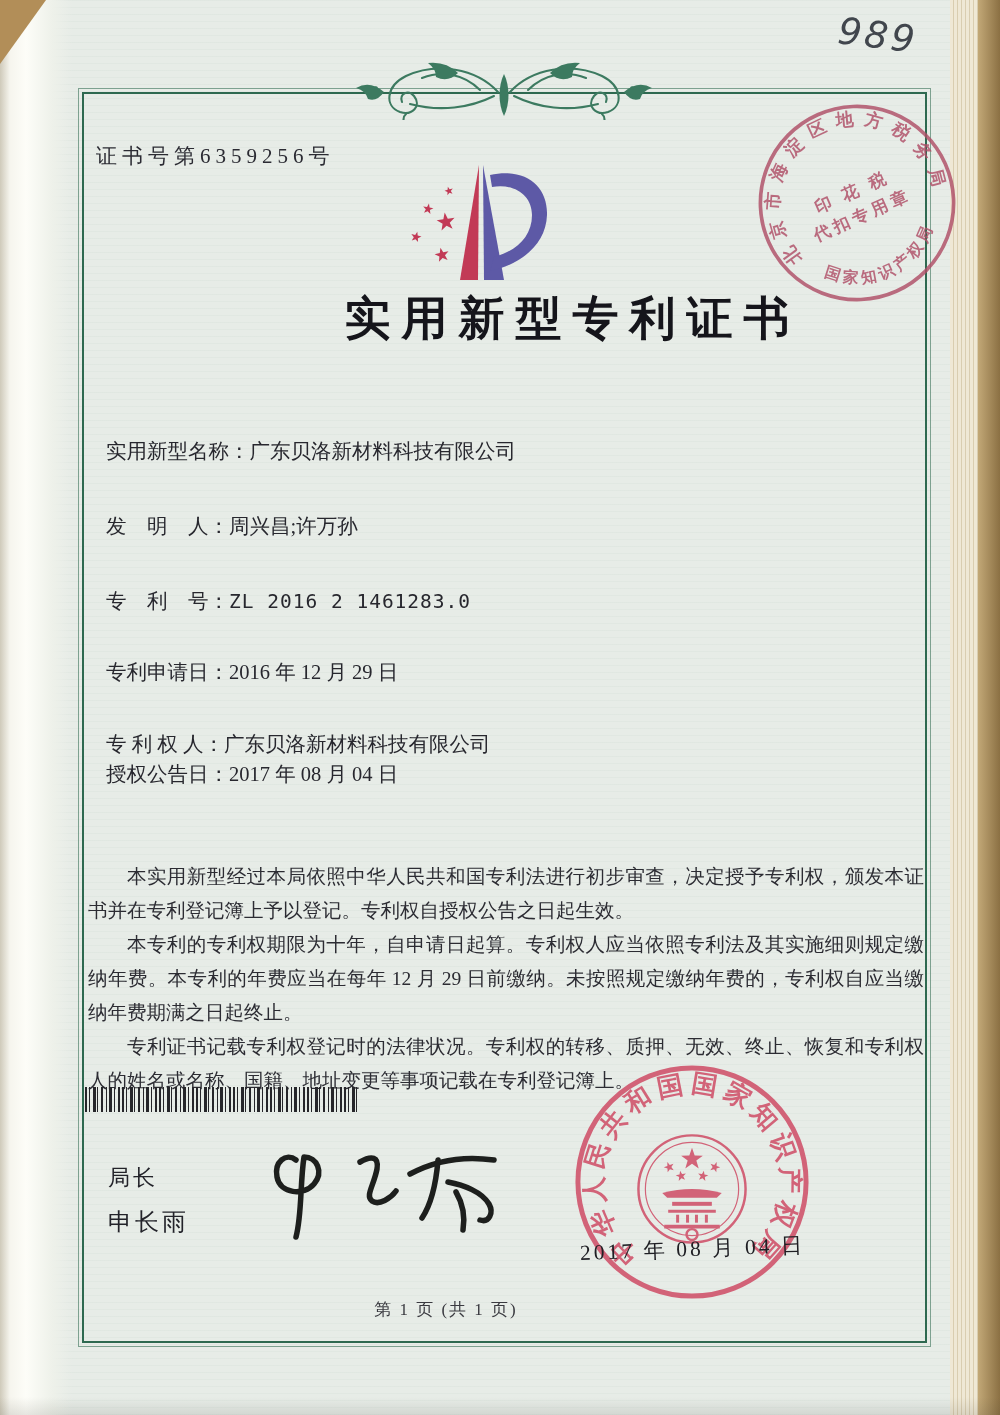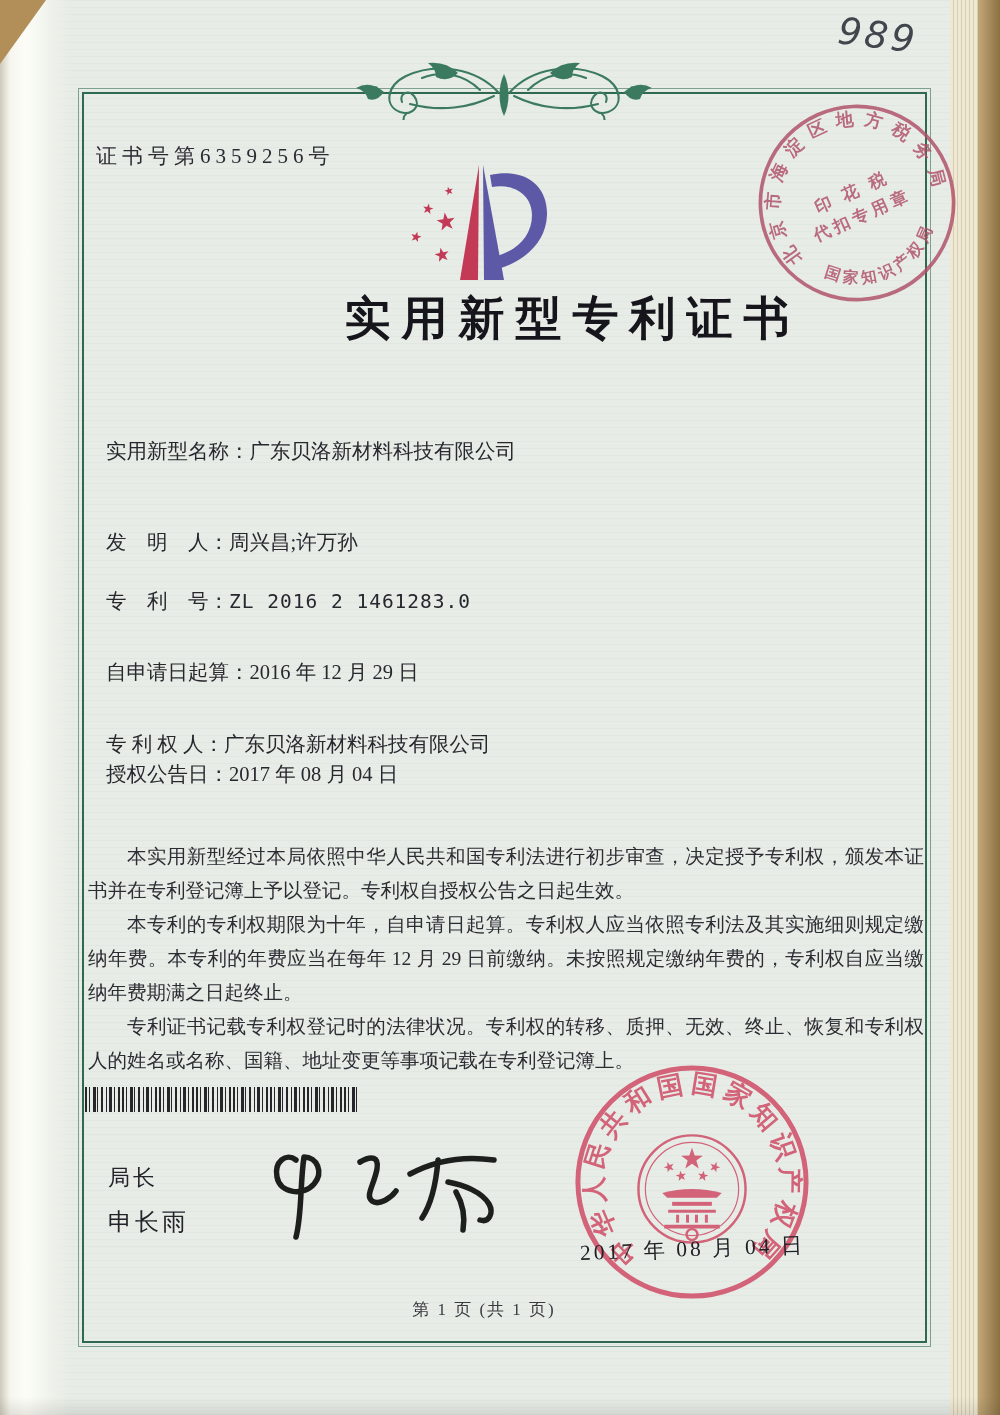--- a/index.html
+++ b/index.html
@@ -26,36 +26,36 @@
   
   .handwritten{position:absolute;left:838px;top:14px;font-family:"DejaVu Sans",sans-serif;
      font-style:italic;font-size:37px;color:#41464d;transform:rotate(7deg);letter-spacing:3px;}
   .cert-no{position:absolute;left:96px;top:142px;font-size:21px;letter-spacing:5px;color:#2b2b33;}
   .logo{position:absolute;left:398px;top:153px;}
   .tax-stamp{position:absolute;left:752px;top:98px;transform:rotate(-24deg);opacity:.82;}
   .doc-title{position:absolute;left:78px;top:288px;width:989px;text-align:center;
      font-size:46px;font-weight:bold;letter-spacing:11px;color:#15151b;}
   .field{position:absolute;left:106px;font-size:20.5px;color:#27272e;white-space:nowrap;}
   .fvalue.mono{font-family:"DejaVu Sans Mono","Liberation Mono",monospace;font-size:19.5px;letter-spacing:1px;text-align:right;}
-  .body-text{position:absolute;left:88px;top:840px;width:836px;}
+  .body-text{position:absolute;left:88px;top:860px;width:836px;}
   .body-text p{margin:0;font-size:19.5px;line-height:34px;color:#2c2c33;
      text-indent:2em;text-align:justify;}
   .barcode{position:absolute;left:85px;top:1087px;width:272px;height:25px;background:
      repeating-linear-gradient(90deg,#26262a 0 2px,transparent 2px 4px,#26262a 4px 5px,transparent 5px 8px,
      #26262a 8px 11px,transparent 11px 12px,#26262a 12px 13px,transparent 13px 16px,#26262a 16px 18px,
      transparent 18px 21px,#26262a 21px 22px,transparent 22px 24px,#26262a 24px 27px,transparent 27px 29px,
      #26262a 29px 30px,transparent 30px 33px,#26262a 33px 35px,transparent 35px 37px);}
   .signer-title{position:absolute;left:108px;top:1163px;font-size:22px;color:#23232a;letter-spacing:3px;text-align:center;}
   .signer-name{position:absolute;left:108px;top:1206px;font-size:24px;color:#23232a;letter-spacing:3px;}
   .signature{position:absolute;left:252px;top:1122px;}
   .seal{position:absolute;left:568px;top:1058px;opacity:.87;}
   .seal-date{position:absolute;left:580px;top:1234px;font-size:21.5px;color:#1f1f24;
      letter-spacing:3px;transform:rotate(-2deg);white-space:nowrap;}
   .footer{position:absolute;left:0;top:1298px;width:892px;text-align:center;
-     font-size:17px;color:#3a3a40;letter-spacing:2px;padding-left:38px;}
+     font-size:17px;color:#3a3a40;letter-spacing:2px;}
   
   .stamp-arc{font-size:17px;letter-spacing:9px;fill:#b04f68;font-weight:bold;}
   .stamp-arc-b{font-size:15px;letter-spacing:3.5px;fill:#b04f68;font-weight:bold;}
   .stamp-center{font-size:16px;letter-spacing:4px;fill:#b04f68;font-weight:bold;}
   .seal-ring{font-size:26px;letter-spacing:6px;fill:#cf4f68;font-weight:bold;}
 </style>
 </head>
 <body>
 
 <div id="shot">
@@ -114,28 +114,28 @@
     <text class="stamp-arc-b"><textPath href="#tsBot" startOffset="2">国家知识产权局</textPath></text>
     <text class="stamp-center" x="100" y="94" text-anchor="middle">印 花 税</text>
     <text class="stamp-center" x="100" y="118" text-anchor="middle">代扣专用章</text>
   </svg>
 
   <div class="doc-title">实用新型专利证书</div>
 
   <div class="field" style="top:437px">
     <span class="flabel">实用新型名称：</span><span class="fvalue">广东贝洛新材料科技有限公司</span>
   </div>
-  <div class="field" style="top:528px">
+  <div class="field" style="top:512px">
     <span class="flabel">发　明　人：</span><span class="fvalue">周兴昌;许万孙</span>
   </div>
   <div class="field" style="top:587px">
     <span class="flabel">专　利　号：</span><span class="fvalue mono">ZL 2016 2 1461283.0</span>
   </div>
   <div class="field" style="top:658px">
-    <span class="flabel">自申请日起算：</span><span class="fvalue">2016 年 12 月 29 日</span>
+    <span class="flabel">专利申请日：</span><span class="fvalue">2016 年 12 月 29 日</span>
   </div>
   <div class="field" style="top:730px">
     <span class="flabel">专 利 权 人：</span><span class="fvalue">广东贝洛新材料科技有限公司</span>
   </div>
   <div class="field" style="top:760px">
     <span class="flabel">授权公告日：</span><span class="fvalue">2017 年 08 月 04 日</span>
   </div>
 
   <div class="body-text">
     <p>本实用新型经过本局依照中华人民共和国专利法进行初步审查，决定授予专利权，颁发本证书并在专利登记簿上予以登记。专利权自授权公告之日起生效。</p>

